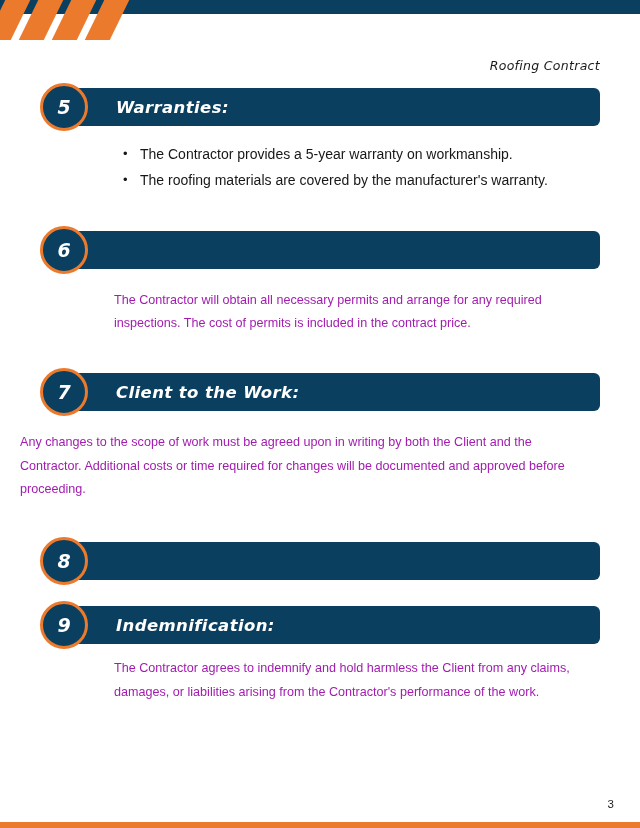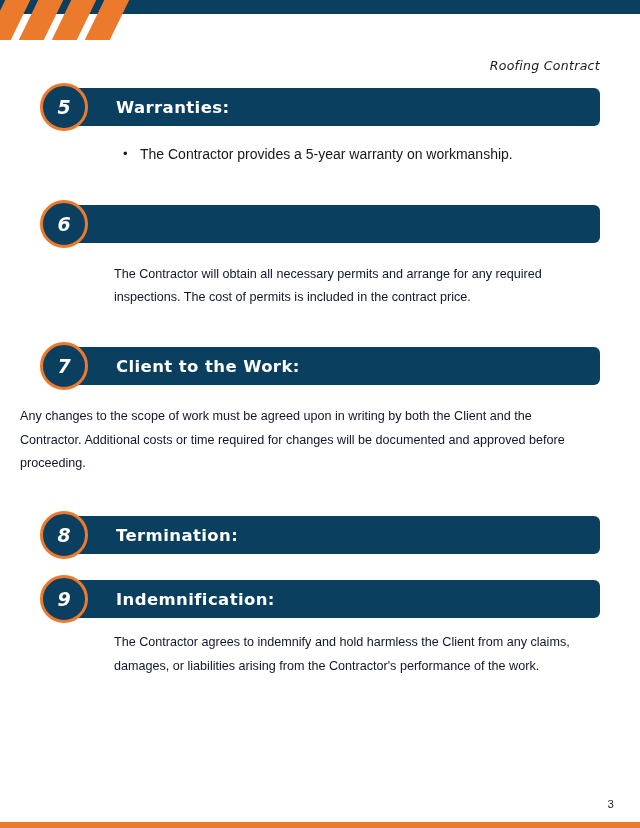--- a/index.html
+++ b/index.html
@@ -118,35 +118,36 @@
   .head-title {
     position: absolute;
     left: 76px;
     top: 0;
     height: 38px;
     display: flex;
     align-items: center;
     color: #ffffff;
     font-size: 16.5px;
     font-weight: bold;
+    font-style: italic;
     letter-spacing: 0.4px;
     font-family: "DejaVu Sans", sans-serif;
     z-index: 3;
   }
 
   .section-body {
     margin-left: 114px;
     margin-right: 68px;
     margin-top: 15px;
   }
 
   .para {
     font-size: 12.6px;
     line-height: 1.85;
-    color: #0f172a;
+    color: #a21caf;
     margin: 0;
     text-align: left;
   }
 
   ul.bullets {
     margin: 0;
     padding: 0 0 0 26px;
     list-style: none;
   }
   ul.bullets li {
@@ -202,20 +203,21 @@
 
     <div class="section" style="margin-top:0;">
       <div class="section-head">
         <div class="head-bar"></div>
         <div class="head-num">5</div>
         <div class="head-title">Warranties:</div>
       </div>
       <div class="section-body" style="margin-top:16px;">
         <ul class="bullets">
           <li>The Contractor provides a 5-year warranty on workmanship.</li>
+          <li>The roofing materials are covered by the manufacturer's warranty.</li>
         </ul>
       </div>
     </div>
 
     <div class="section" style="margin-top:37px;">
       <div class="section-head">
         <div class="head-bar"></div>
         <div class="head-num">6</div>
       </div>
       <div class="section-body" style="margin-top:20px;">
@@ -231,21 +233,20 @@
       </div>
       <div class="section-body" style="margin-top:20px;margin-left:20px;">
         <p class="para">Any changes to the scope of work must be agreed upon in writing by both the Client and the Contractor. Additional costs or time required for changes will be documented and approved before proceeding.</p>
       </div>
     </div>
 
     <div class="section" style="margin-top:41px;">
       <div class="section-head">
         <div class="head-bar"></div>
         <div class="head-num">8</div>
-        <div class="head-title">Termination:</div>
       </div>
     </div>
 
     <div class="section" style="margin-top:26px;">
       <div class="section-head">
         <div class="head-bar"></div>
         <div class="head-num">9</div>
         <div class="head-title">Indemnification:</div>
       </div>
       <div class="section-body" style="margin-top:13px;">

